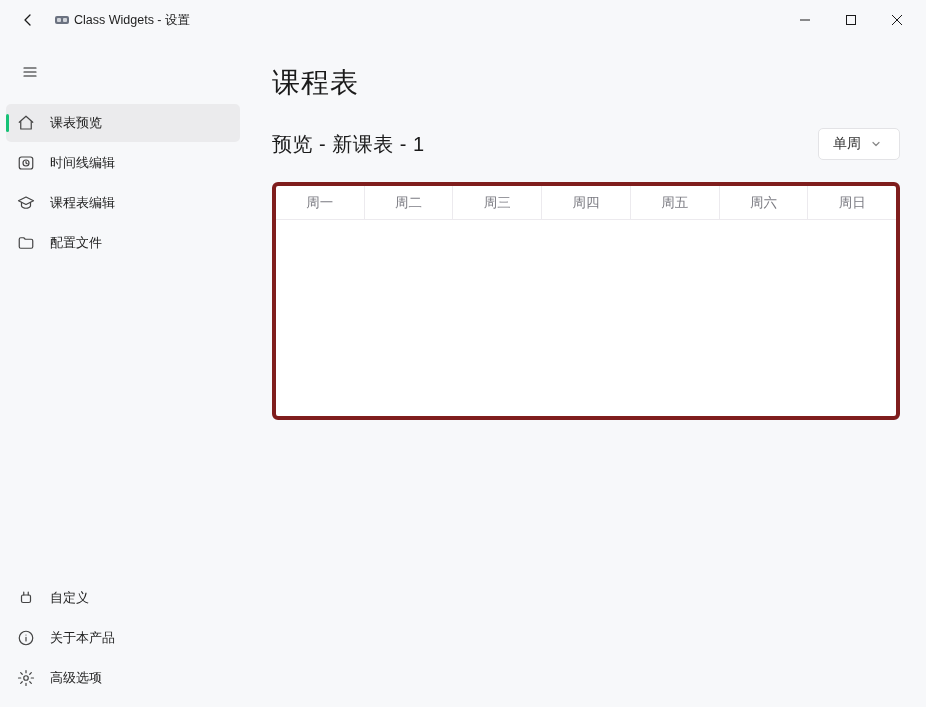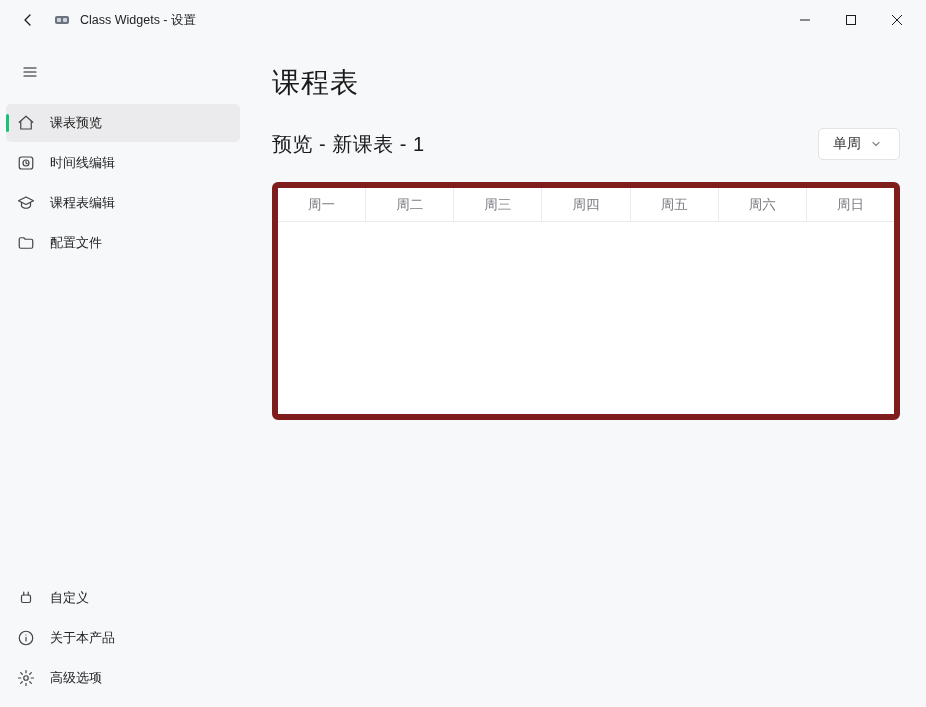--- a/index.html
+++ b/index.html
@@ -2,21 +2,21 @@
 <html><head>
 <meta charset="utf-8">
 <style>
   * { box-sizing: border-box; margin: 0; padding: 0; }
   html, body { width: 926px; height: 707px; overflow: hidden; font-family: "Segoe UI", "Microsoft YaHei", sans-serif; background: #f7f8fa; color: #1a1a1a; }
 
   
   .titlebar { height: 40px; display: flex; align-items: center; padding: 0 6px 0 14px; }
   .back-btn { width: 28px; height: 28px; display: flex; align-items: center; justify-content: center; border-radius: 4px; }
   .app-icon { width: 16px; height: 16px; margin-left: 12px; display: flex; align-items: center; justify-content: center; }
-  .app-title { font-size: 12.5px; margin-left: 10px; color: #222; }
+  .app-title { font-size: 12.5px; margin-left: 4px; color: #222; }
   .titlebar-spacer { flex: 1; }
   .win-btn { width: 46px; height: 40px; display: flex; align-items: center; justify-content: center; }
 
   
   .body { display: flex; height: calc(100% - 40px); }
   .sidebar { width: 246px; display: flex; flex-direction: column; padding: 10px 6px; }
   .hamburger { width: 40px; height: 36px; display: flex; align-items: center; justify-content: center; border-radius: 5px; margin: 4px 4px 14px 4px; }
   .nav-list { display: flex; flex-direction: column; gap: 2px; }
   .nav-item { height: 38px; display: flex; align-items: center; border-radius: 5px; padding: 0 8px 0 10px; position: relative; cursor: default; }
   .nav-item.active { background: #ebebed; }
@@ -27,21 +27,21 @@
 
   
   .main { flex: 1; padding: 24px 26px; }
   .heading { font-size: 28px; font-weight: 400; letter-spacing: 1px; }
   .subrow { display: flex; align-items: center; margin-top: 26px; }
   .subheading { font-size: 20px; font-weight: 400; letter-spacing: 0.5px; }
   .subrow .spacer { flex: 1; }
   .dropdown { height: 32px; border: 1px solid #e3e3e6; background: #fff; border-radius: 5px; display: flex; align-items: center; padding: 0 18px 0 14px; gap: 10px; font-size: 14px; color: #333; }
   .chev { color: #888; }
 
-  .table-wrap { margin-top: 22px; border: 6px solid #7f1d1d; border-radius: 6px; background: #fff; height: 238px; overflow: hidden; }
+  .table-wrap { margin-top: 22px; border: 4px solid #7f1d1d; border-radius: 6px; background: #fff; height: 238px; overflow: hidden; }
   .table-head { display: flex; height: 34px; border-bottom: 1px solid #eceaee; }
   .table-head .col { flex: 1; display: flex; align-items: center; justify-content: center; font-size: 13.5px; color: #7b7b82; border-right: 1px solid #eceaee; }
   .table-head .col:last-child { border-right: none; }
 
   svg { display: block; }
 </style>
 </head>
 <body>
 
 <div class="titlebar">

